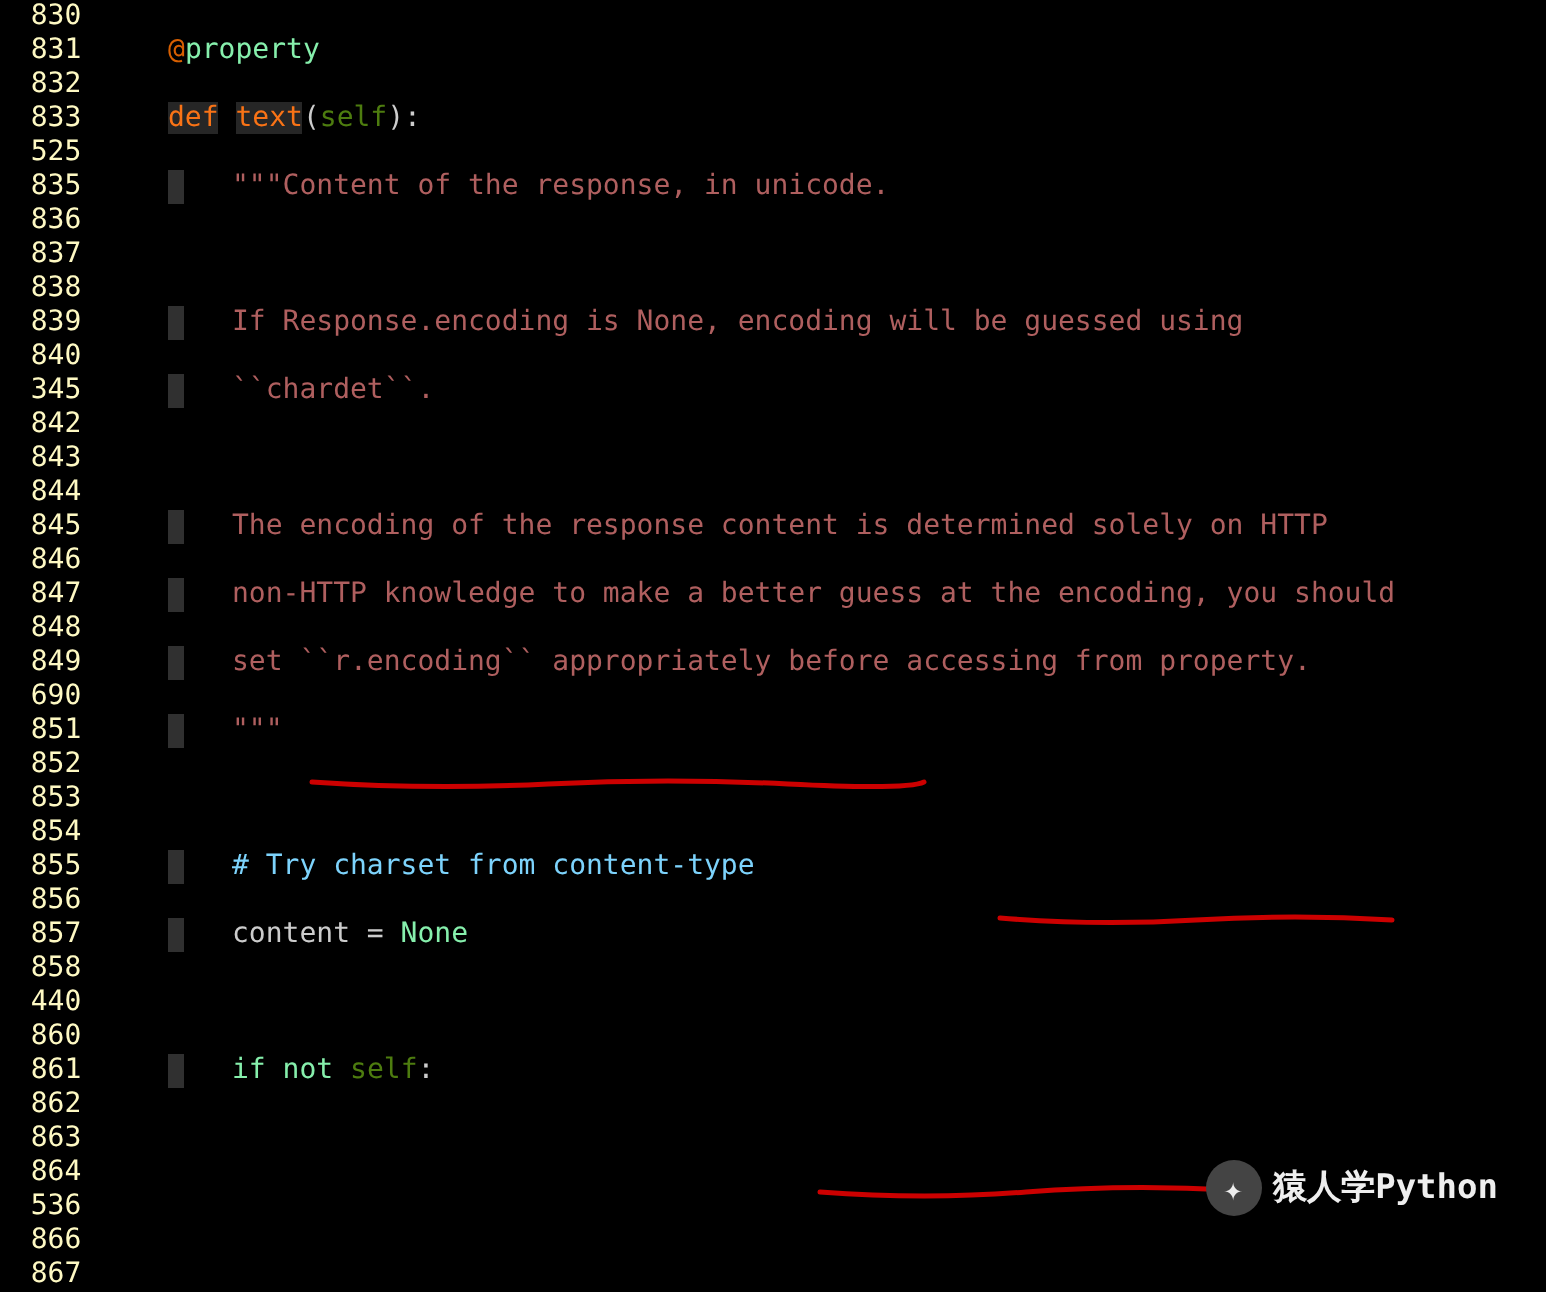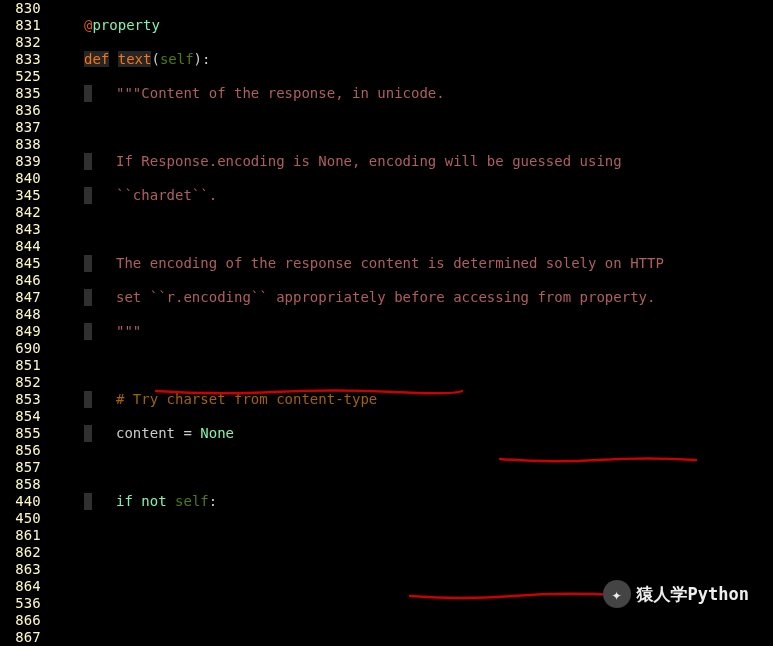--- a/index.html
+++ b/index.html
@@ -6,21 +6,21 @@
 .editor{display:flex;width:773px;height:646px;position:relative}
 .gutter{width:56px;text-align:center;padding-right:12px;color:#fef9c3;user-select:none;flex-shrink:0}
 .gutter div{height:17px}
 .code{white-space:pre;position:relative}
 .code div{height:17px}
 .kw{color:#86efac}
 .dec{color:#d75f00}
 .def{color:#f97316;background:#262626}
 .self{color:#4d7c0f}
 .str{color:#af5f5f}
-.com{color:#a16207}
+.com{color:#7dd3fc}
 .pun{color:#ccc}
 .ind{background:#303030;display:inline-block;width:8px;height:17px;vertical-align:top;margin-right:24px}
 .ind2{background:#303030;display:inline-block;width:8px;height:17px;vertical-align:top}
 .s{display:inline-block}
 .watermark{position:absolute;right:24px;bottom:38px;color:#eee;font-size:17px;font-weight:bold;display:flex;align-items:center;gap:6px}
 .wcircle{width:28px;height:28px;border-radius:50%;background:#444;display:inline-flex;align-items:center;justify-content:center;font-size:16px}
 .underline{position:absolute;height:10px;pointer-events:none}
 .underline svg{display:block}
 </style>
 </head>
@@ -51,38 +51,39 @@
       <div>690</div>
       <div>851</div>
       <div>852</div>
       <div>853</div>
       <div>854</div>
       <div>855</div>
       <div>856</div>
       <div>857</div>
       <div>858</div>
       <div>440</div>
-      <div>450</div>
+      <div>860</div>
       <div>861</div>
       <div>862</div>
       <div>863</div>
       <div>864</div>
       <div>536</div>
       <div>866</div>
       <div>867</div>
     </div>
   <div class="code">
 <div><span class="s" style="width:16px"></span><span class="dec">@</span><span class="kw">property</span></div>
 <div><span class="s" style="width:16px"></span><span class="def">def</span> <span class="def">text</span><span class="pun">(</span><span class="self">self</span><span class="pun">):</span></div>
 <div><span class="s" style="width:16px"></span><span class="ind2"></span><span class="s" style="width:24px"></span><span class="str">"""Content of the response, in unicode.</span></div>
 <div></div>
 <div><span class="s" style="width:16px"></span><span class="ind2"></span><span class="s" style="width:24px"></span><span class="str">If Response.encoding is None, encoding will be guessed using</span></div>
 <div><span class="s" style="width:16px"></span><span class="ind2"></span><span class="s" style="width:24px"></span><span class="str">``chardet``.</span></div>
 <div></div>
 <div><span class="s" style="width:16px"></span><span class="ind2"></span><span class="s" style="width:24px"></span><span class="str">The encoding of the response content is determined solely on HTTP</span></div>
+<div><span class="s" style="width:16px"></span><span class="ind2"></span><span class="s" style="width:24px"></span><span class="str">non-HTTP knowledge to make a better guess at the encoding, you should</span></div>
 <div><span class="s" style="width:16px"></span><span class="ind2"></span><span class="s" style="width:24px"></span><span class="str">set ``r.encoding`` appropriately before accessing from property.</span></div>
 <div><span class="s" style="width:16px"></span><span class="ind2"></span><span class="s" style="width:24px"></span><span class="str">"""</span></div>
 <div></div>
 <div><span class="s" style="width:16px"></span><span class="ind"></span><span class="com"># Try charset from content-type</span></div>
 <div><span class="s" style="width:16px"></span><span class="ind"></span><span>content = </span><span class="kw">None</span></div>
 <div></div>
 <div><span class="s" style="width:16px"></span><span class="ind"></span><span class="kw">if</span> <span class="kw">not</span> <span class="self">self</span><span></span><span class="pun">:</span></div>
 
 
 

